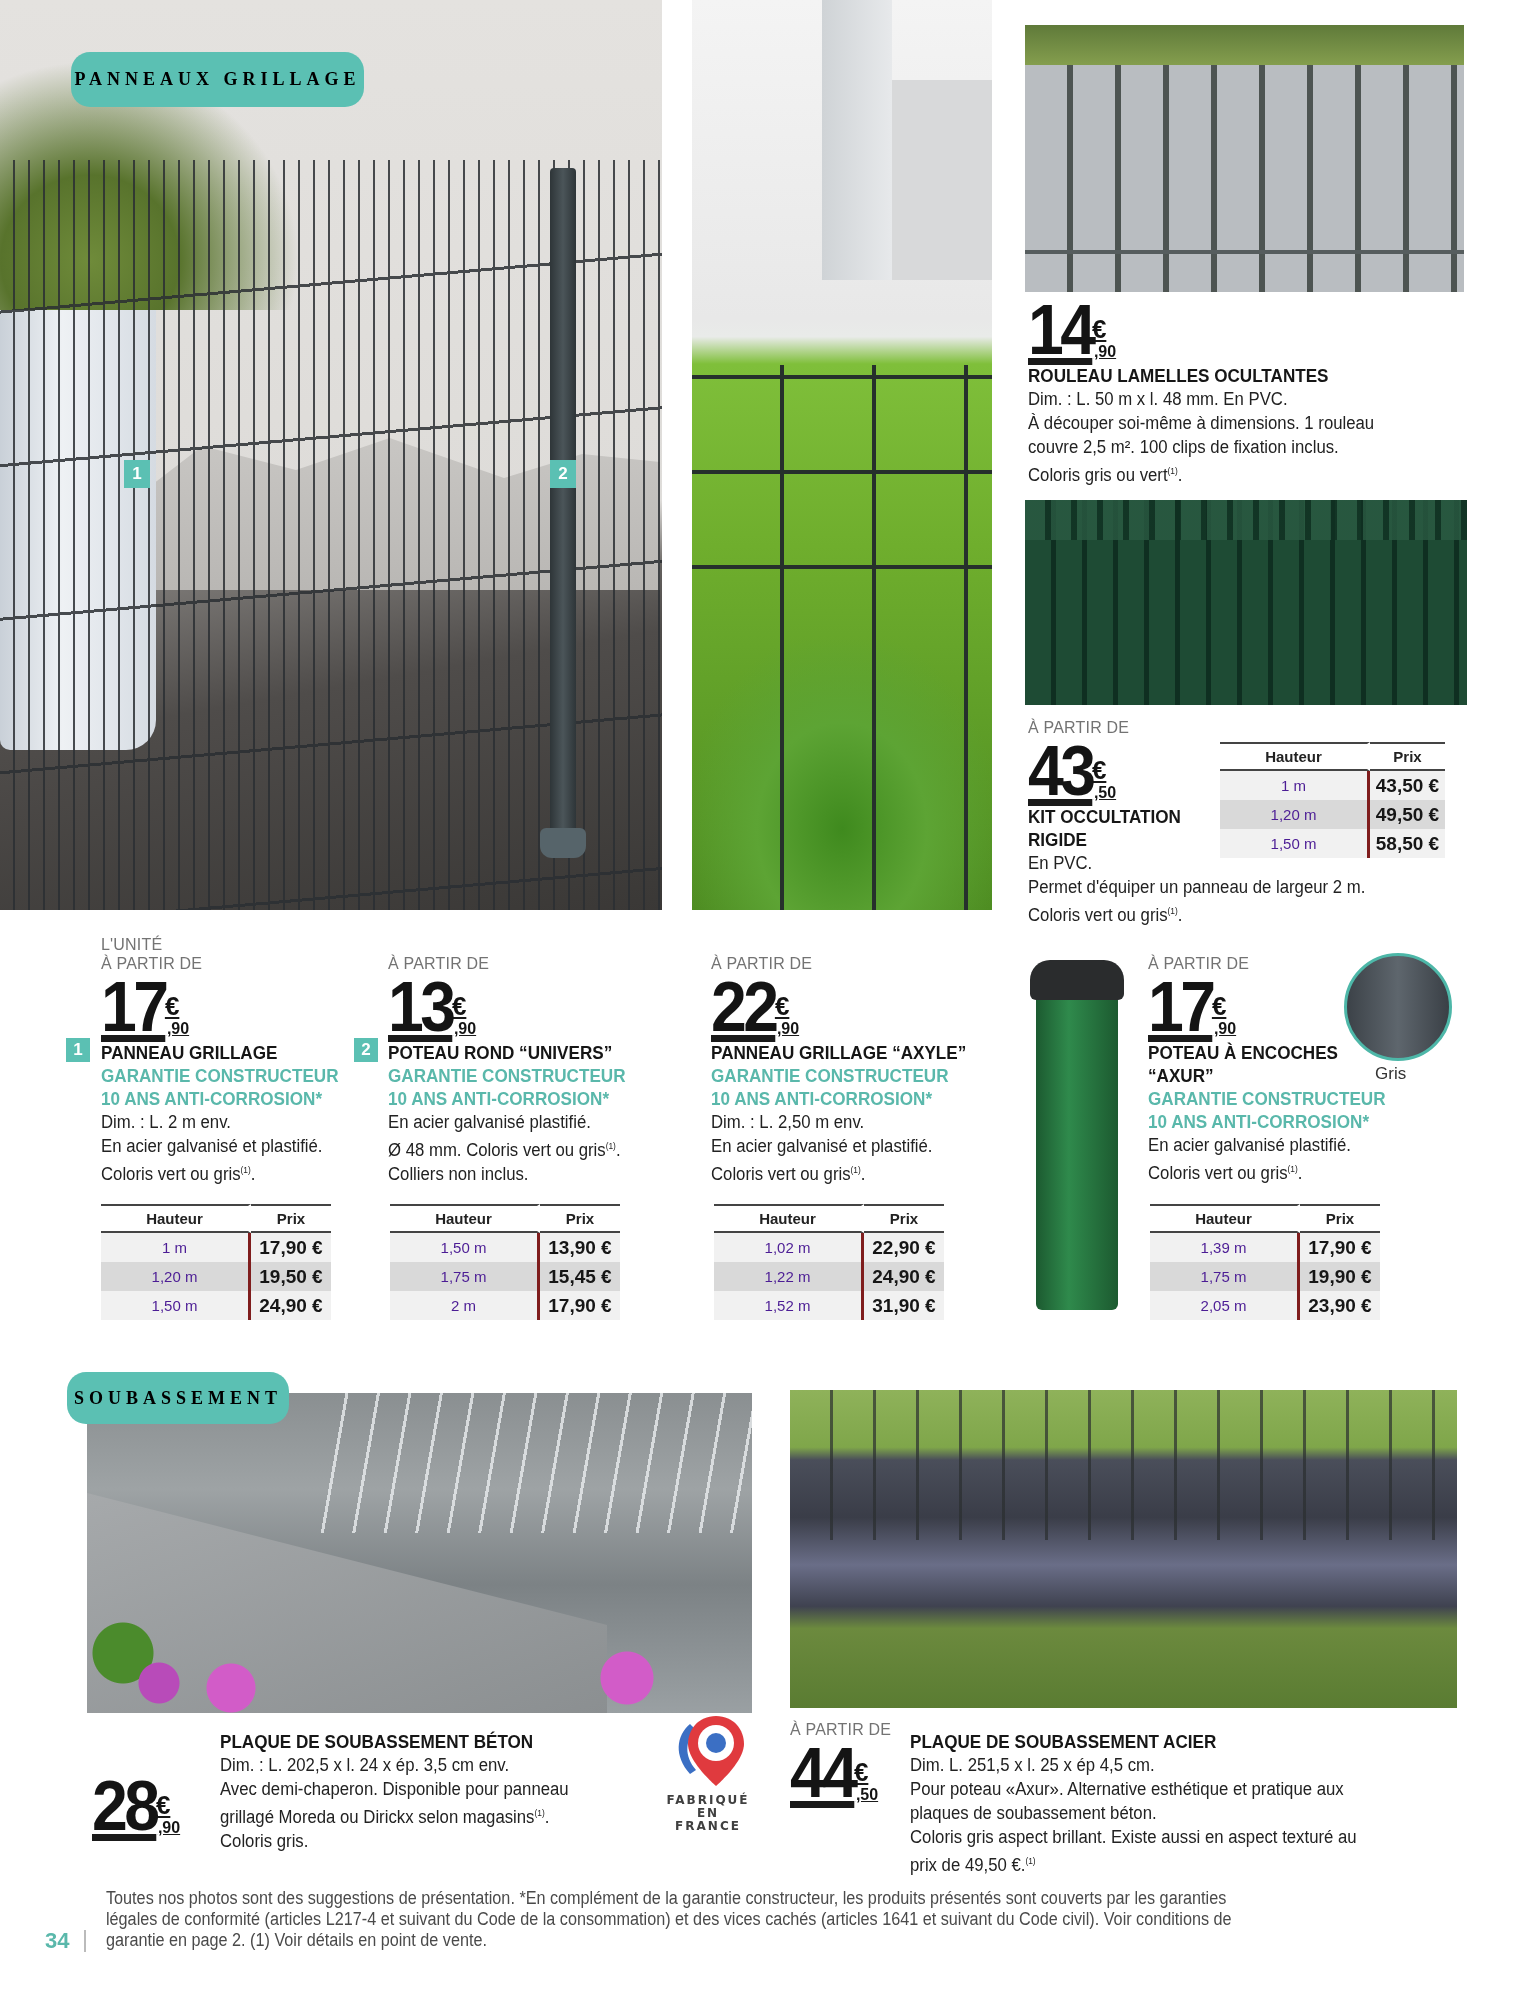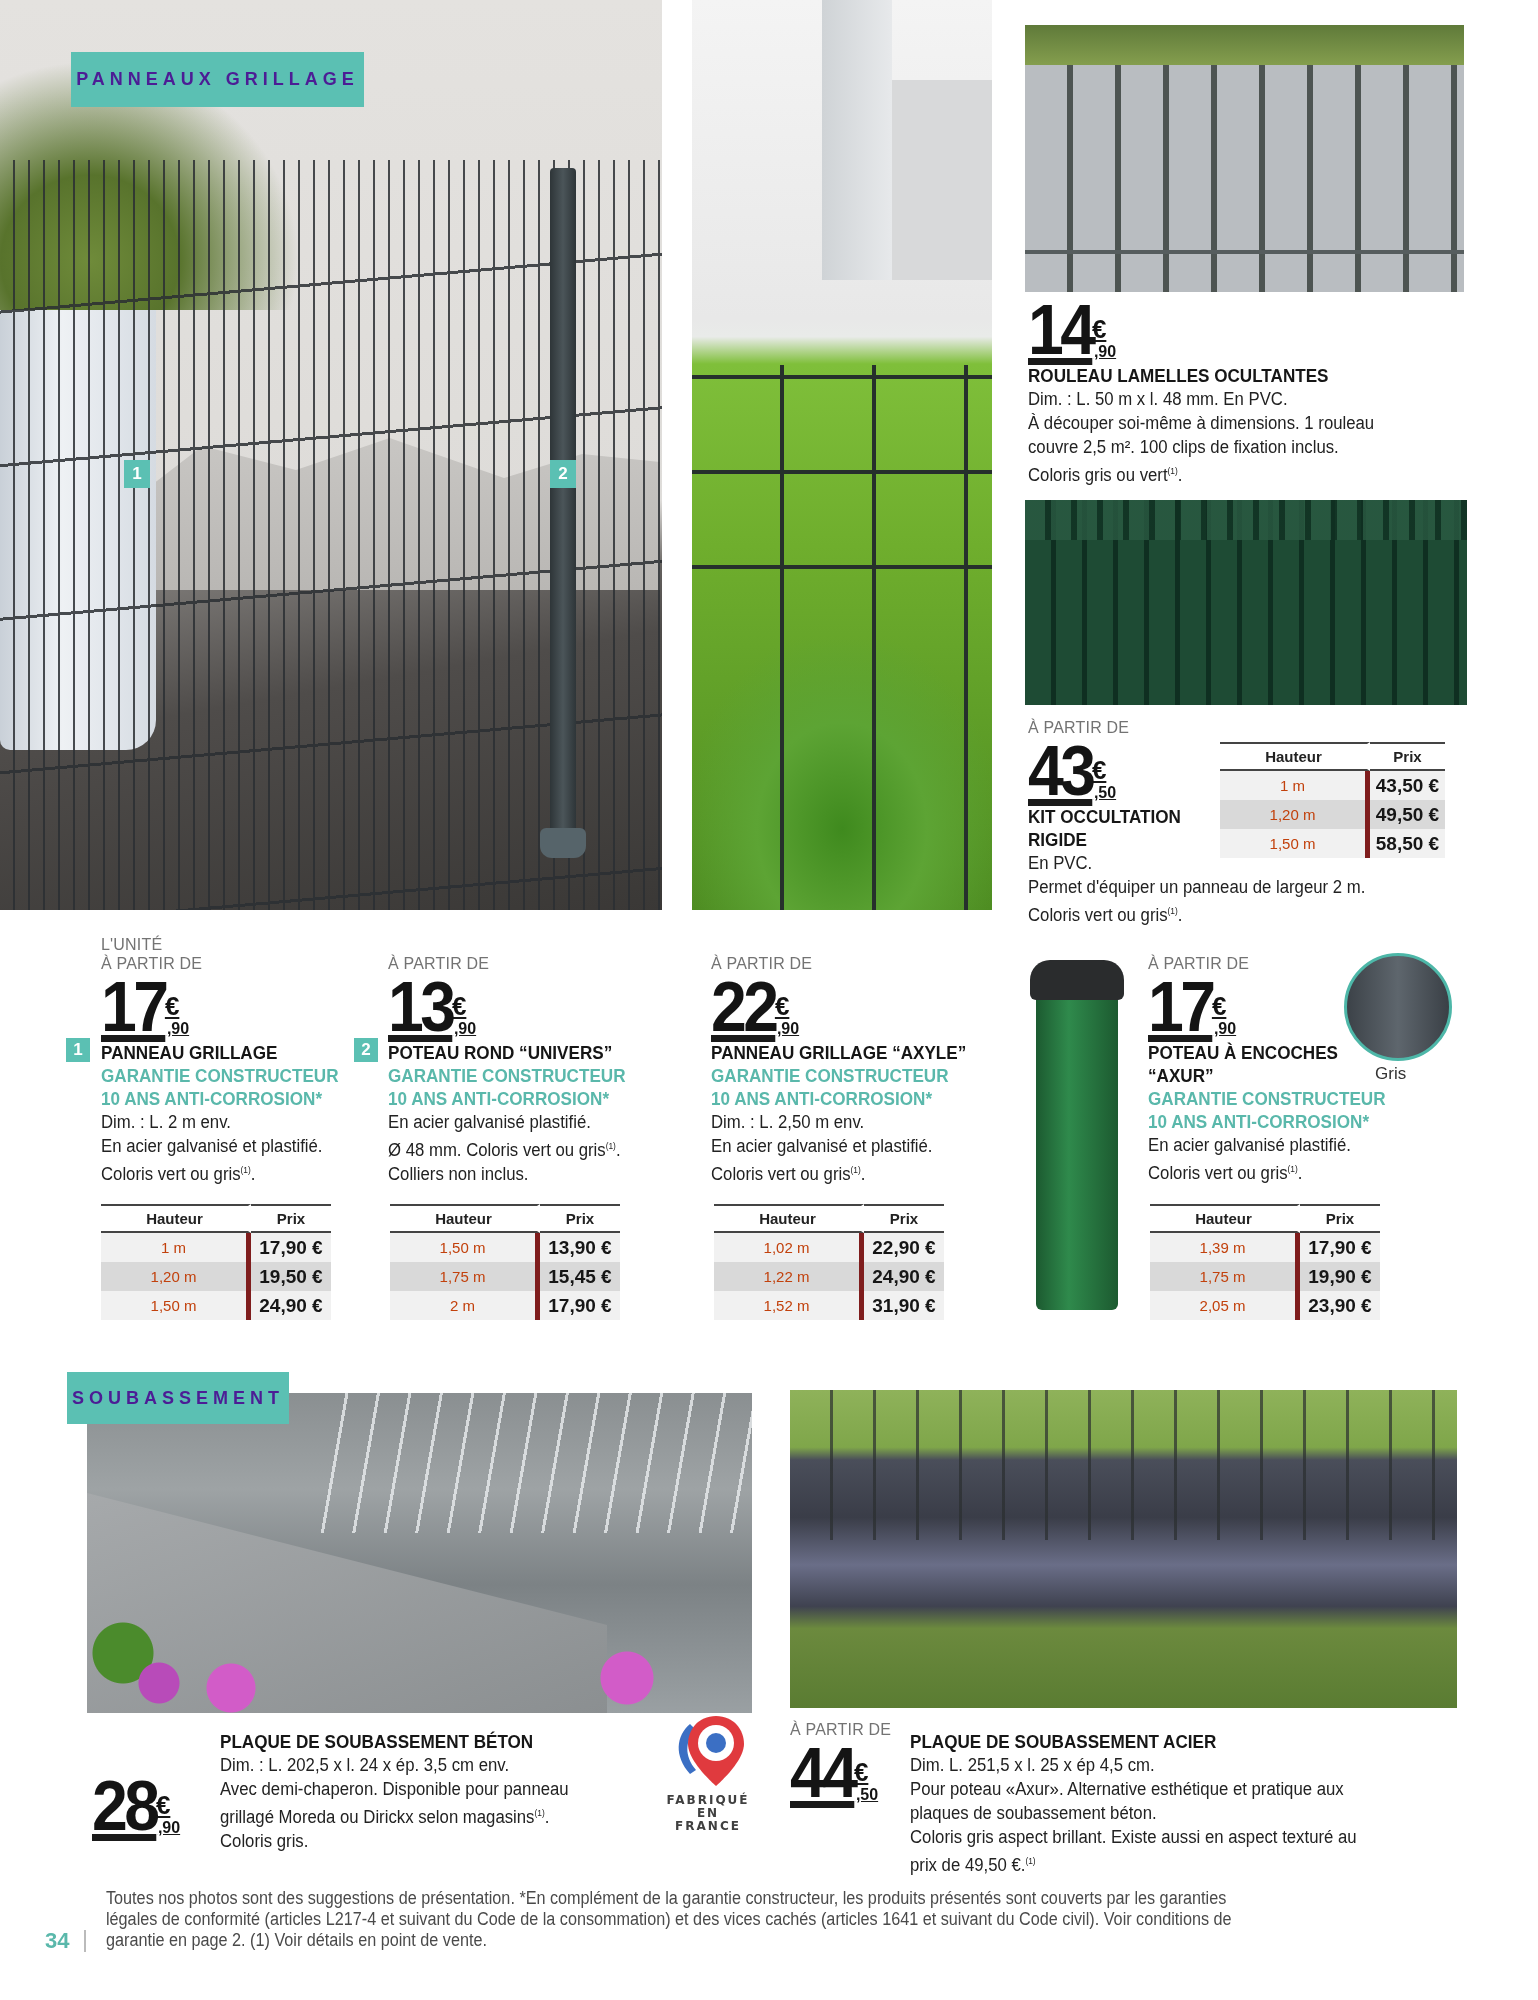--- a/index.html
+++ b/index.html
@@ -59,21 +59,21 @@
     background-image: repeating-linear-gradient(100deg, transparent 0 28px, #e9ecee 28px 31px); opacity:.8; }
   .photo-beton .flowers { position:absolute; left:0; top:220px; width:240px; height:100px; background: radial-gradient(circle at 30% 70%, #b84bb9 0 20px, rgba(0,0,0,0) 21px), radial-gradient(circle at 60% 75%, #d25cc8 0 24px, rgba(0,0,0,0) 25px), radial-gradient(circle at 15% 40%, #4b8b2c 0 30px, rgba(0,0,0,0) 31px); }
   .photo-beton .flowers2 { position:absolute; left:500px; top:250px; width:80px; height:70px; background: radial-gradient(circle at 50% 50%, #d25cc8 0 26px, rgba(0,0,0,0) 27px); }
 
   .photo-acier { left: 790px; top: 1390px; width: 667px; height: 318px;
     background: linear-gradient(180deg,#8fb25a 0%, #7fa64a 18%, #4a4e5a 22%, #3a3d48 40%, #6a6e88 55%, #3f4250 68%, #6c8a3e 75%, #5a7c32 100%); }
   .photo-acier .wire { position:absolute; left:0; top:0; width:667px; height:150px;
     background-image: repeating-linear-gradient(90deg, transparent 0 40px, #2a2e2f 40px 43px); opacity:.7; }
 
   
-  .section-label { position: absolute; background: #5bc0b3; color: #4c1d95; font-family: Liberation Sans, sans-serif; font-weight: bold; letter-spacing: 5px; font-size: 18px; display:flex; align-items:center; justify-content:center; }
+  .section-label { position: absolute; background: #5bc0b3; color: #000000; font-family: Liberation Serif, serif; font-weight: bold; letter-spacing: 5px; font-size: 18px; display:flex; align-items:center; justify-content:center;border-radius:19px; }
   .lbl-grillage { left: 71px; top: 52px; width: 293px; height: 55px; }
   .lbl-soubassement { left: 67px; top: 1372px; width: 222px; height: 52px; }
 
   .photo-tag { position:absolute; background:#5bc0b3; color:#fff; font-weight:bold; font-size:17px; width:26px; height:28px; display:flex; align-items:center; justify-content:center; }
 
   
   .product { position: absolute; }
   .pretext { font-size: 16px; line-height: 19px; color: #737373; text-transform: uppercase; font-family: "Liberation Sans", sans-serif; letter-spacing: .2px; }
   .price { display: flex; align-items: flex-end; height: 64px; text-decoration: underline; }
   .price-int { font-family: "Liberation Sans", sans-serif; font-weight: bold; font-size: 70px; line-height: 60px; letter-spacing: -4px; color: #141414; transform: scaleX(.92); transform-origin: left; }
@@ -84,21 +84,21 @@
   .warranty { font-weight: bold; font-size: 19px; line-height: 23px; color: #5ab8ab; text-transform: uppercase; transform: scaleX(.9); transform-origin: left; white-space: nowrap; }
   .desc { font-size: 18px; line-height: 24px; color: #222; transform: scaleX(.93); transform-origin: left; white-space: nowrap; }
   .num-badge { position:absolute; background:#5bc0b3; color:#fff; font-weight:bold; font-size:17px; width:24px; height:24px; display:flex; align-items:center; justify-content:center; }
   sup.note { font-size: 9px; vertical-align: super; }
 
   
   table.ptable { border-collapse: separate; border-spacing: 0; font-size: 15px; }
   table.ptable th { font-weight: bold; font-size: 15px; color: #222; padding: 4px 0; border-top: 2px solid #444; border-bottom: 2px solid #444; }
   table.ptable th:first-child { border-right: 3px solid #fff; }
   table.ptable td { height: 29px; text-align: center; color: #333; }
-  table.ptable td.h { color: #c2410c; font-size: 15px; border-right: 5px solid #7f1d1d; }
+  table.ptable td.h { color: #4c1d95; font-size: 15px; border-right: 3px solid #7f1d1d; }
   table.ptable td.p { font-weight: bold; font-size: 19px; color: #161616; }
   table.ptable tr.r0 td { background: #f1f1f1; }
   table.ptable tr.r1 td { background: #d9d9d9; }
   table.ptable tr.r2 td { background: #f1f1f1; }
 
   
   .fab { position:absolute; left: 662px; top: 1710px; width: 92px; text-align:center; }
   .fab-text { font-family: "DejaVu Sans", sans-serif; font-weight: bold; font-size: 12px; line-height: 13px; letter-spacing: 2px; color:#404040; }
 
   

